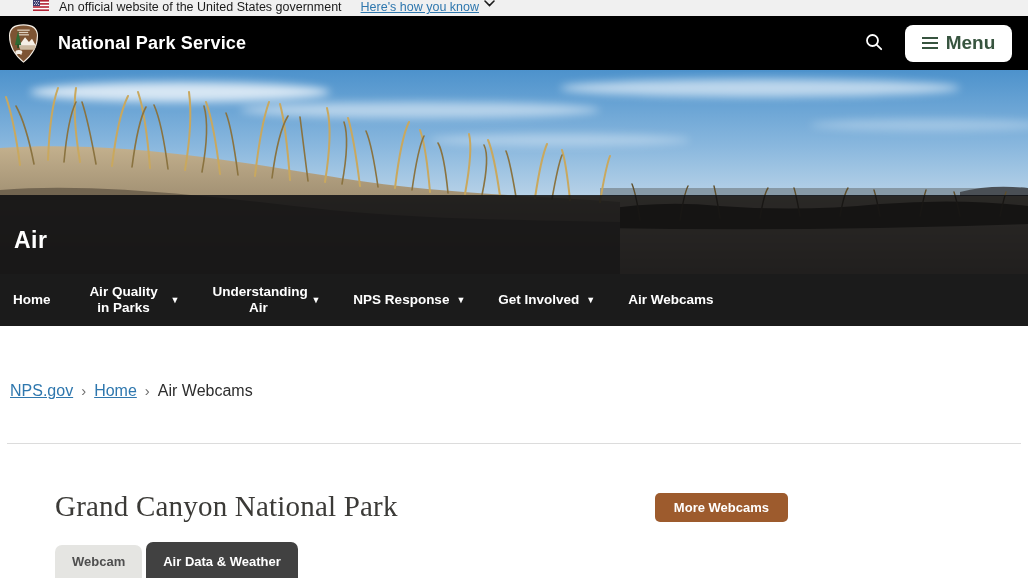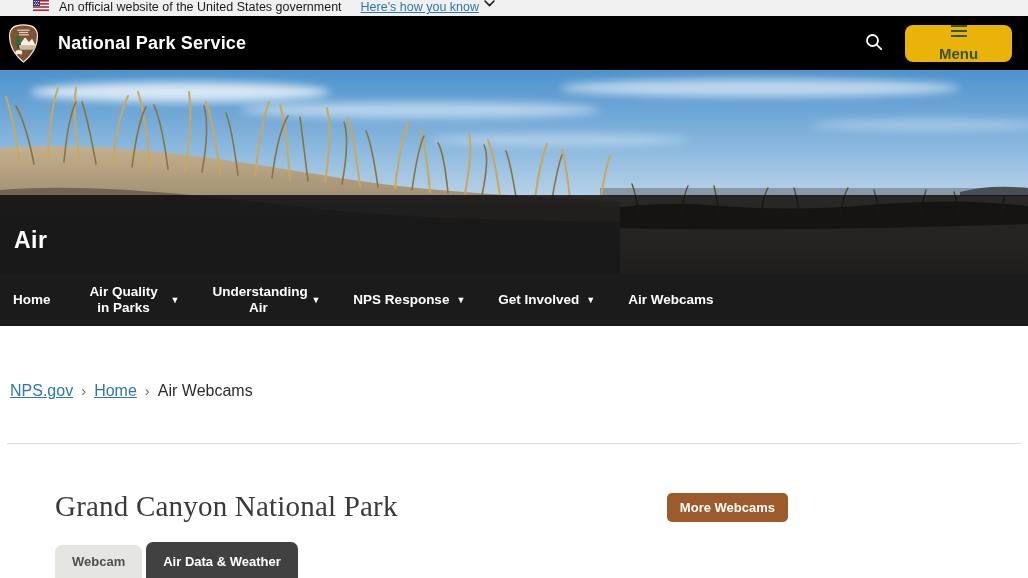--- a/index.html
+++ b/index.html
@@ -12,24 +12,24 @@
   .gov-banner .flag { margin-right: 10px; display: inline-flex; }
   .gov-banner .banner-link { color: #2e77ae; text-decoration: underline; margin-left: 19px; cursor: pointer; }
   .gov-banner .chev { margin-left: 5px; display: inline-flex; }
 
   
   .site-header { height: 54px; background: #000; display: flex; align-items: center; }
   .logo { margin-left: 8px; display: inline-flex; }
   .site-title { color: #fff; font-size: 18px; font-weight: bold; margin-left: 19px; letter-spacing: .2px; }
   .header-spacer { flex: 1; }
   .search-btn { background: none; border: none; cursor: pointer; display: inline-flex; margin-right: 22px; }
-  .menu-btn { width: 107px; height: 37px; background: #eab308; border: none; border-radius: 8px;
+  .menu-btn { width: 107px; height: 37px; background: #ffffff; border: none; border-radius: 8px;
     margin-right: 16px; display: inline-flex; align-items: center; justify-content: center;
-    gap: 8px; color: #37543f; font-size: 15px; font-weight: bold; cursor: pointer;
-    font-family: "Liberation Sans", sans-serif; flex-direction: column; }
+    gap: 8px; color: #37543f; font-size: 19px; font-weight: bold; cursor: pointer;
+    font-family: "Liberation Sans", sans-serif; }
   .hamburger { display: inline-flex; flex-direction: column; gap: 3px; }
   .hamburger span { display: block; width: 16px; height: 2px; background: #37543f; }
 
   
   .hero { position: relative; height: 204px; overflow: hidden; }
   .hero svg.scene { position: absolute; inset: 0; width: 100%; height: 100%; }
   .hero-title { position: absolute; left: 14px; bottom: 20px; color: #fff; font-size: 23px;
     font-weight: bold; letter-spacing: .5px; }
 
   
@@ -49,21 +49,21 @@
 
   .divider { border: none; border-top: 1px solid #dcdcdc; margin: 43px 7px 0 7px; }
 
   
   .main-wrap { margin-left: 55px; width: 733px; }
   .heading-row { display: flex; justify-content: space-between; align-items: center;
     margin-top: 47px; }
   .park-heading { font-family: "Liberation Serif", "DejaVu Serif", serif; font-weight: normal;
     font-size: 29px; color: #3b3a37; line-height: 1.1; letter-spacing: .2px; }
   .more-webcams-btn { background: #9d5b2d; color: #fff; border: none; border-radius: 5px;
-    font-size: 13px; font-weight: bold; padding: 7px 13px; cursor: pointer; margin-top: 2px;
+    font-size: 13px; font-weight: bold; padding: 7px 19px; cursor: pointer; margin-top: 2px;
     font-family: "Liberation Sans", sans-serif; }
 
   .tabs { display: flex; align-items: flex-end; gap: 4px; margin-top: 19px; }
   .tab { border: none; border-radius: 7px 7px 0 0; font-size: 13px; font-weight: bold;
     cursor: pointer; font-family: "Liberation Sans", sans-serif; }
   .tab.inactive { background: #e5e5e2; color: #4f4f4f; padding: 9px 17px 16px 17px; }
   .tab.active { background: #414141; color: #fff; padding: 12px 17px 16px 17px; }
 </style>
 </head>
 <body>

